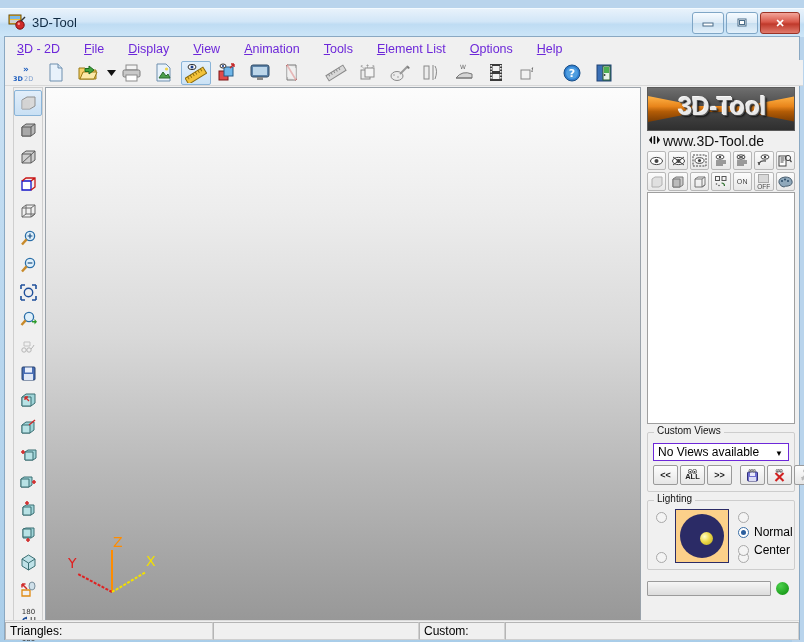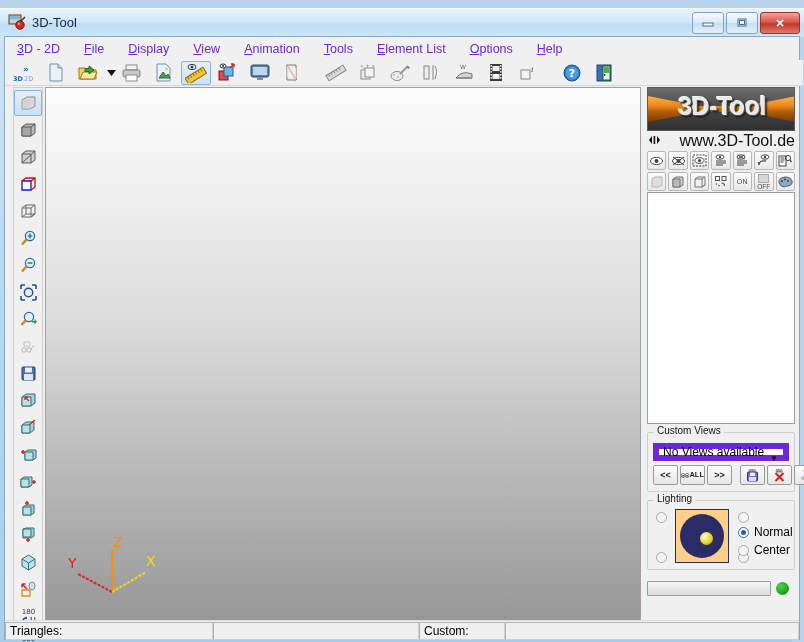--- a/index.html
+++ b/index.html
@@ -109,21 +109,21 @@
     font-size:25px;font-weight:bold;letter-spacing:-0.5px;
     font-family:"Liberation Sans",sans-serif;
     color:#e9e9e9;
     text-shadow:1px 1px 0 #555, 2px 2px 2px #111, -1px -1px 0 #f8f8f8;
   }
   #urlrow{
     position:absolute;left:4px;top:46px;width:148px;height:16px;
     display:flex;align-items:center;
   }
   #urlrow .arrows{width:16px;text-align:center;font-size:10px;color:#222;}
-  #urlrow .url{flex:1;text-align:right;font-size:16px;color:#111;}
+  #urlrow .url{flex:1;text-align:left;font-size:14px;color:#111;}
   #iconGrid{position:absolute;left:4px;top:64px;width:148px;}
   .igrow{display:flex;gap:2px;margin-bottom:2px;}
   .ibtn{
     width:19px;height:17px;border:1px solid #b8b8b8;border-radius:2px;
     background:linear-gradient(180deg,#fcfcfc,#e8e8e8);
     display:flex;align-items:center;justify-content:center;
     font-size:7px;color:#555;overflow:hidden;
   }
   #treebox{
     position:absolute;left:4px;top:105px;width:148px;height:232px;
@@ -132,21 +132,21 @@
   .groupbox{
     position:absolute;border:1px solid #cdcdcd;border-radius:2px;box-sizing:border-box;
   }
   .gtitle{
     position:absolute;top:-8px;left:6px;background:#f0f0f0;padding:0 3px;
     font-size:10px;color:#111;
   }
   #cvBox{left:4px;top:345px;width:148px;height:60px;}
   #cvSelect{
     position:absolute;left:5px;top:10px;width:136px;height:18px;
-    background:#fff;border:6px solid #6d28d9;box-sizing:border-box;
+    background:#fff;border:1px solid #6d28d9;box-sizing:border-box;
     display:flex;align-items:center;padding-left:4px;font-size:12px;color:#000;
   }
   #cvSelect .caret{position:absolute;right:5px;top:5px;font-size:8px;color:#000;}
   #cvButtons{position:absolute;left:5px;top:32px;display:flex;gap:2px;}
   .cvbtn{
     width:23px;height:18px;border:1px solid #9a9a9a;border-radius:2px;
     background:linear-gradient(180deg,#fdfdfd,#e6e6e6);
     display:flex;align-items:center;justify-content:center;
     font-size:9px;font-weight:bold;color:#222;position:relative;
   }
@@ -688,21 +688,21 @@
       <div class="groupbox" id="cvBox">
         <div class="gtitle">Custom Views</div>
         <div id="cvSelect">
           <span>No Views available</span>
           <span class="caret">▼</span>
         </div>
         <div id="cvButtons">
           <div class="cvbtn">
               <span>&lt;&lt;</span>
             </div>
-          <div class="cvbtn" style="flex-direction:row;line-height:0.9;">
+          <div class="cvbtn" style="flex-direction:column;line-height:0.9;">
             <svg width="9" height="5" viewBox="0 0 9 5">
                 <ellipse cx="2.2" cy="2.5" rx="2" ry="2.2" fill="#fff" stroke="#333" stroke-width="0.7"></ellipse>
                 <ellipse cx="6.6" cy="2.5" rx="2" ry="2.2" fill="#fff" stroke="#333" stroke-width="0.7"></ellipse>
                 <circle cx="2.2" cy="2.8" r="0.9" fill="#222"></circle>
                 <circle cx="6.6" cy="2.8" r="0.9" fill="#222"></circle>
               </svg>
             <span style="font-size:7.5px;">ALL</span>
           </div>
           <div class="cvbtn">
               <span>&gt;&gt;</span>

